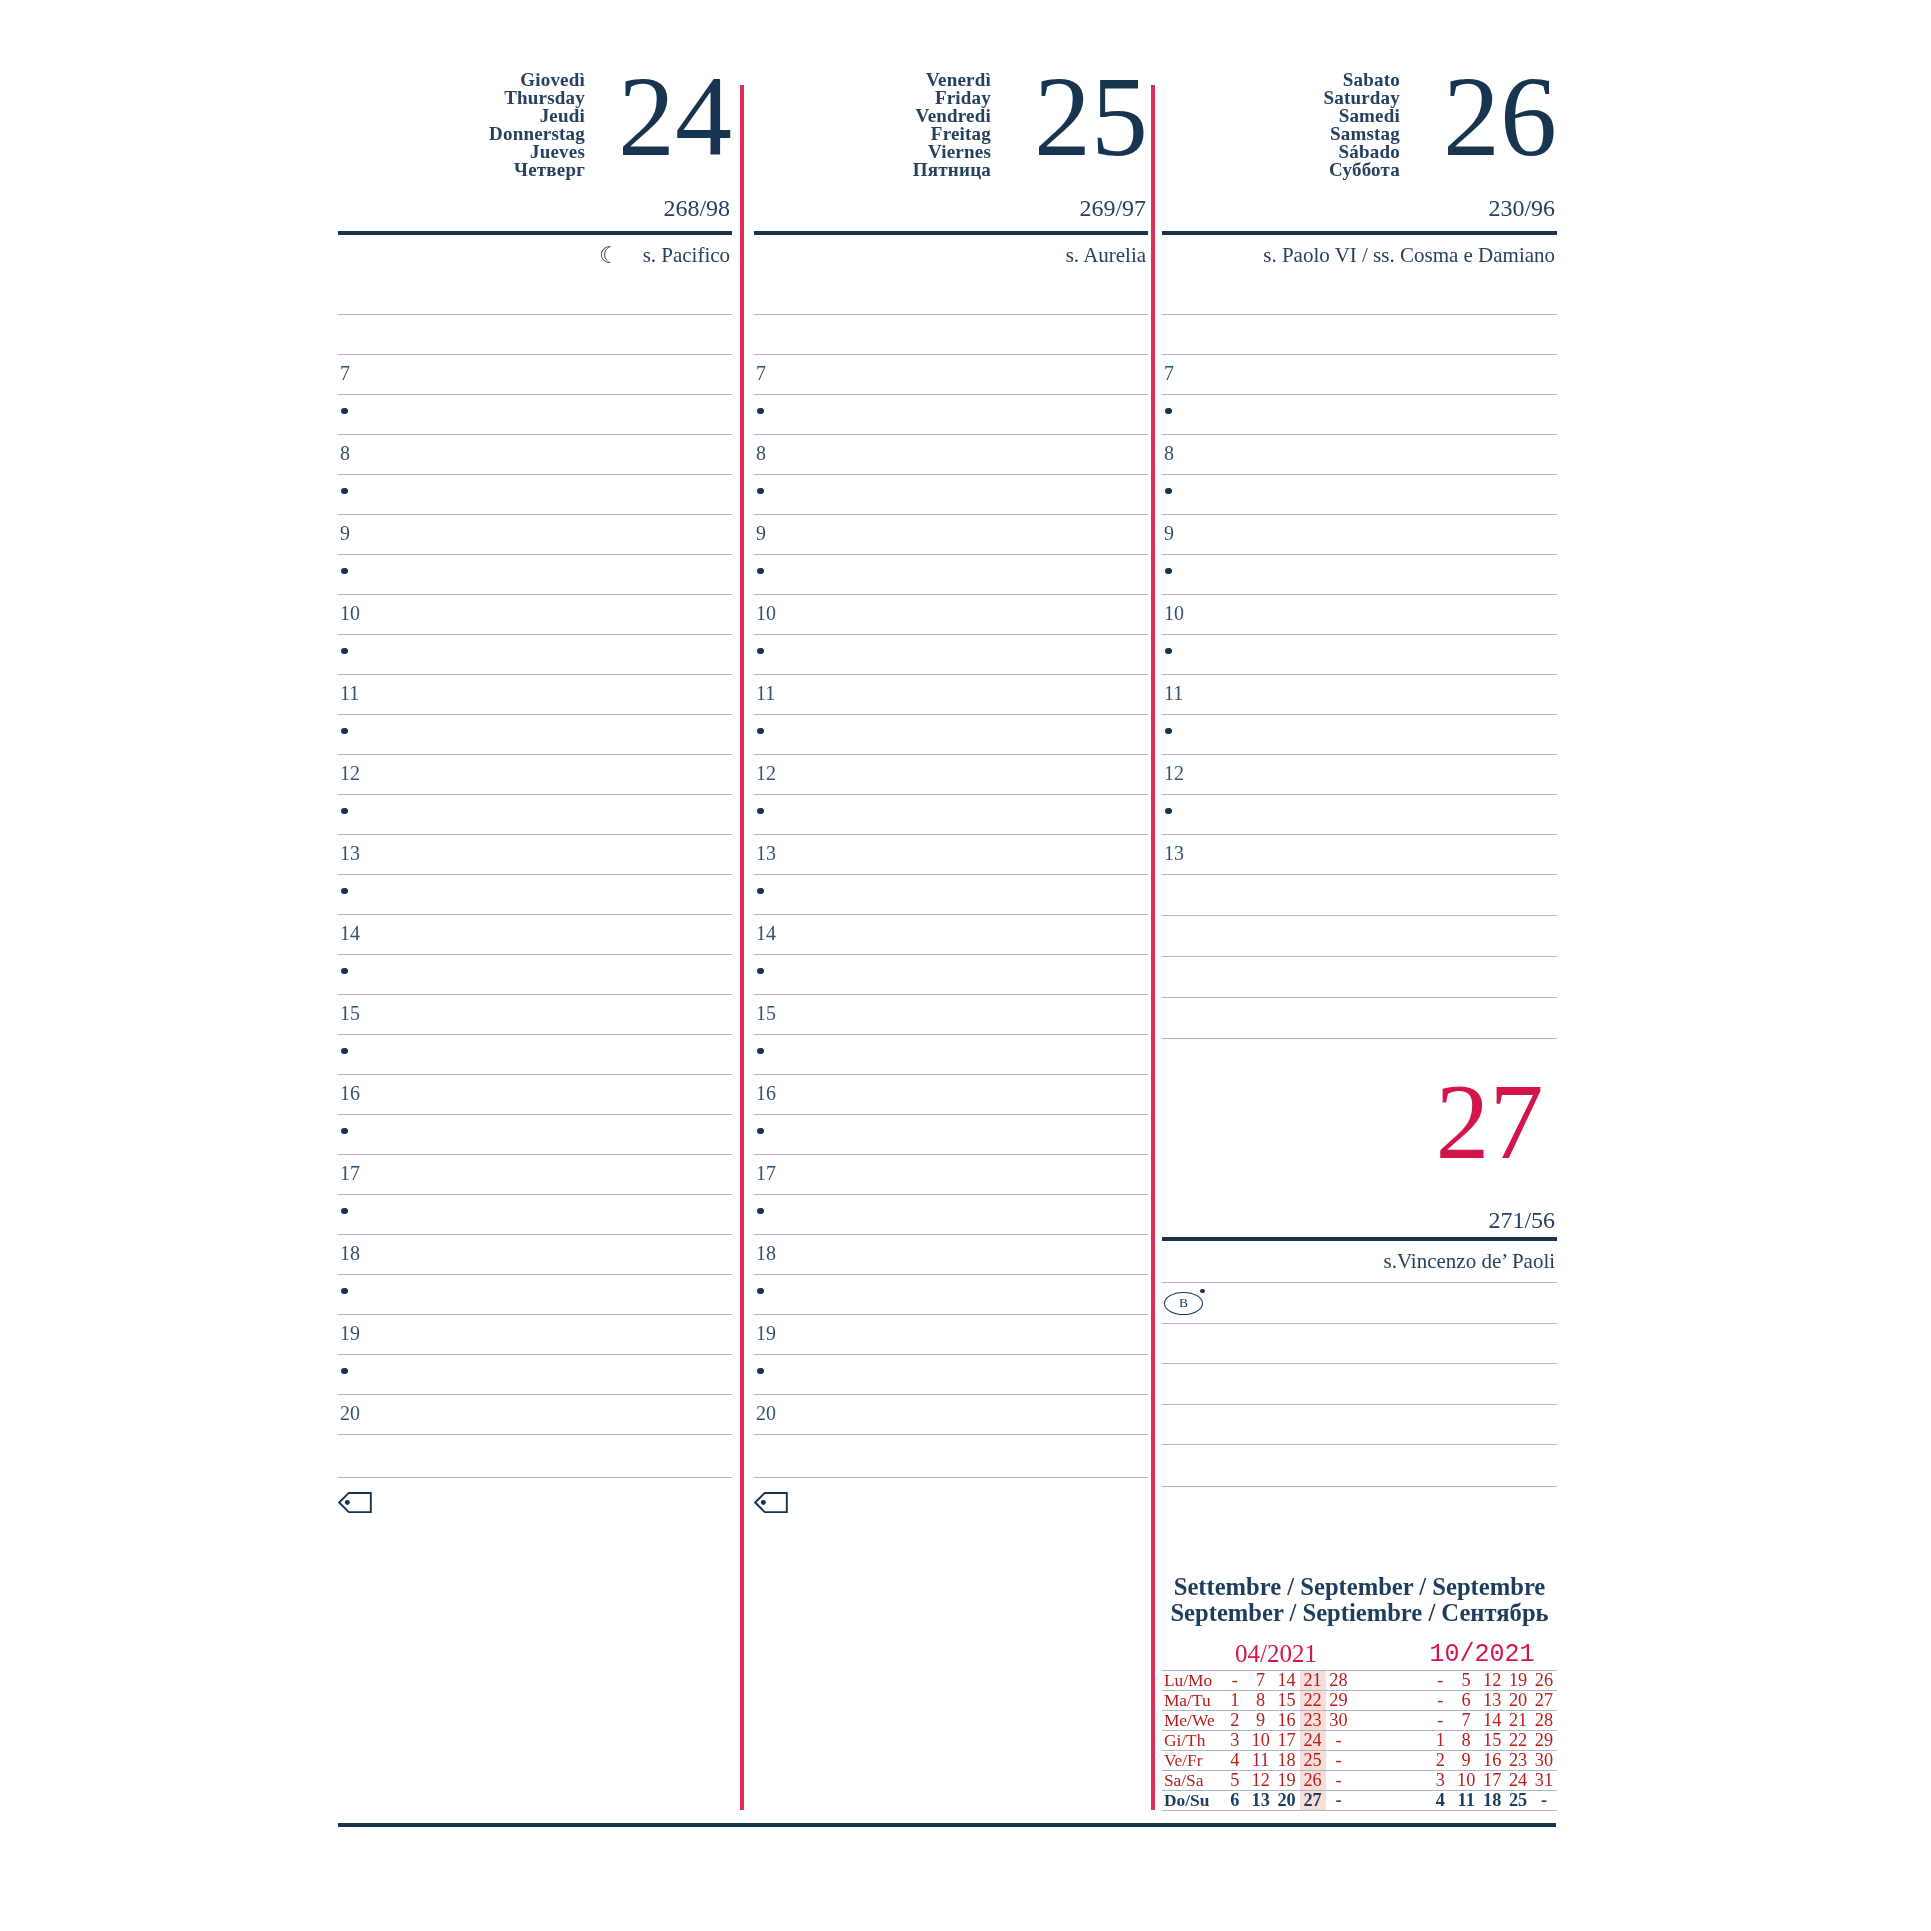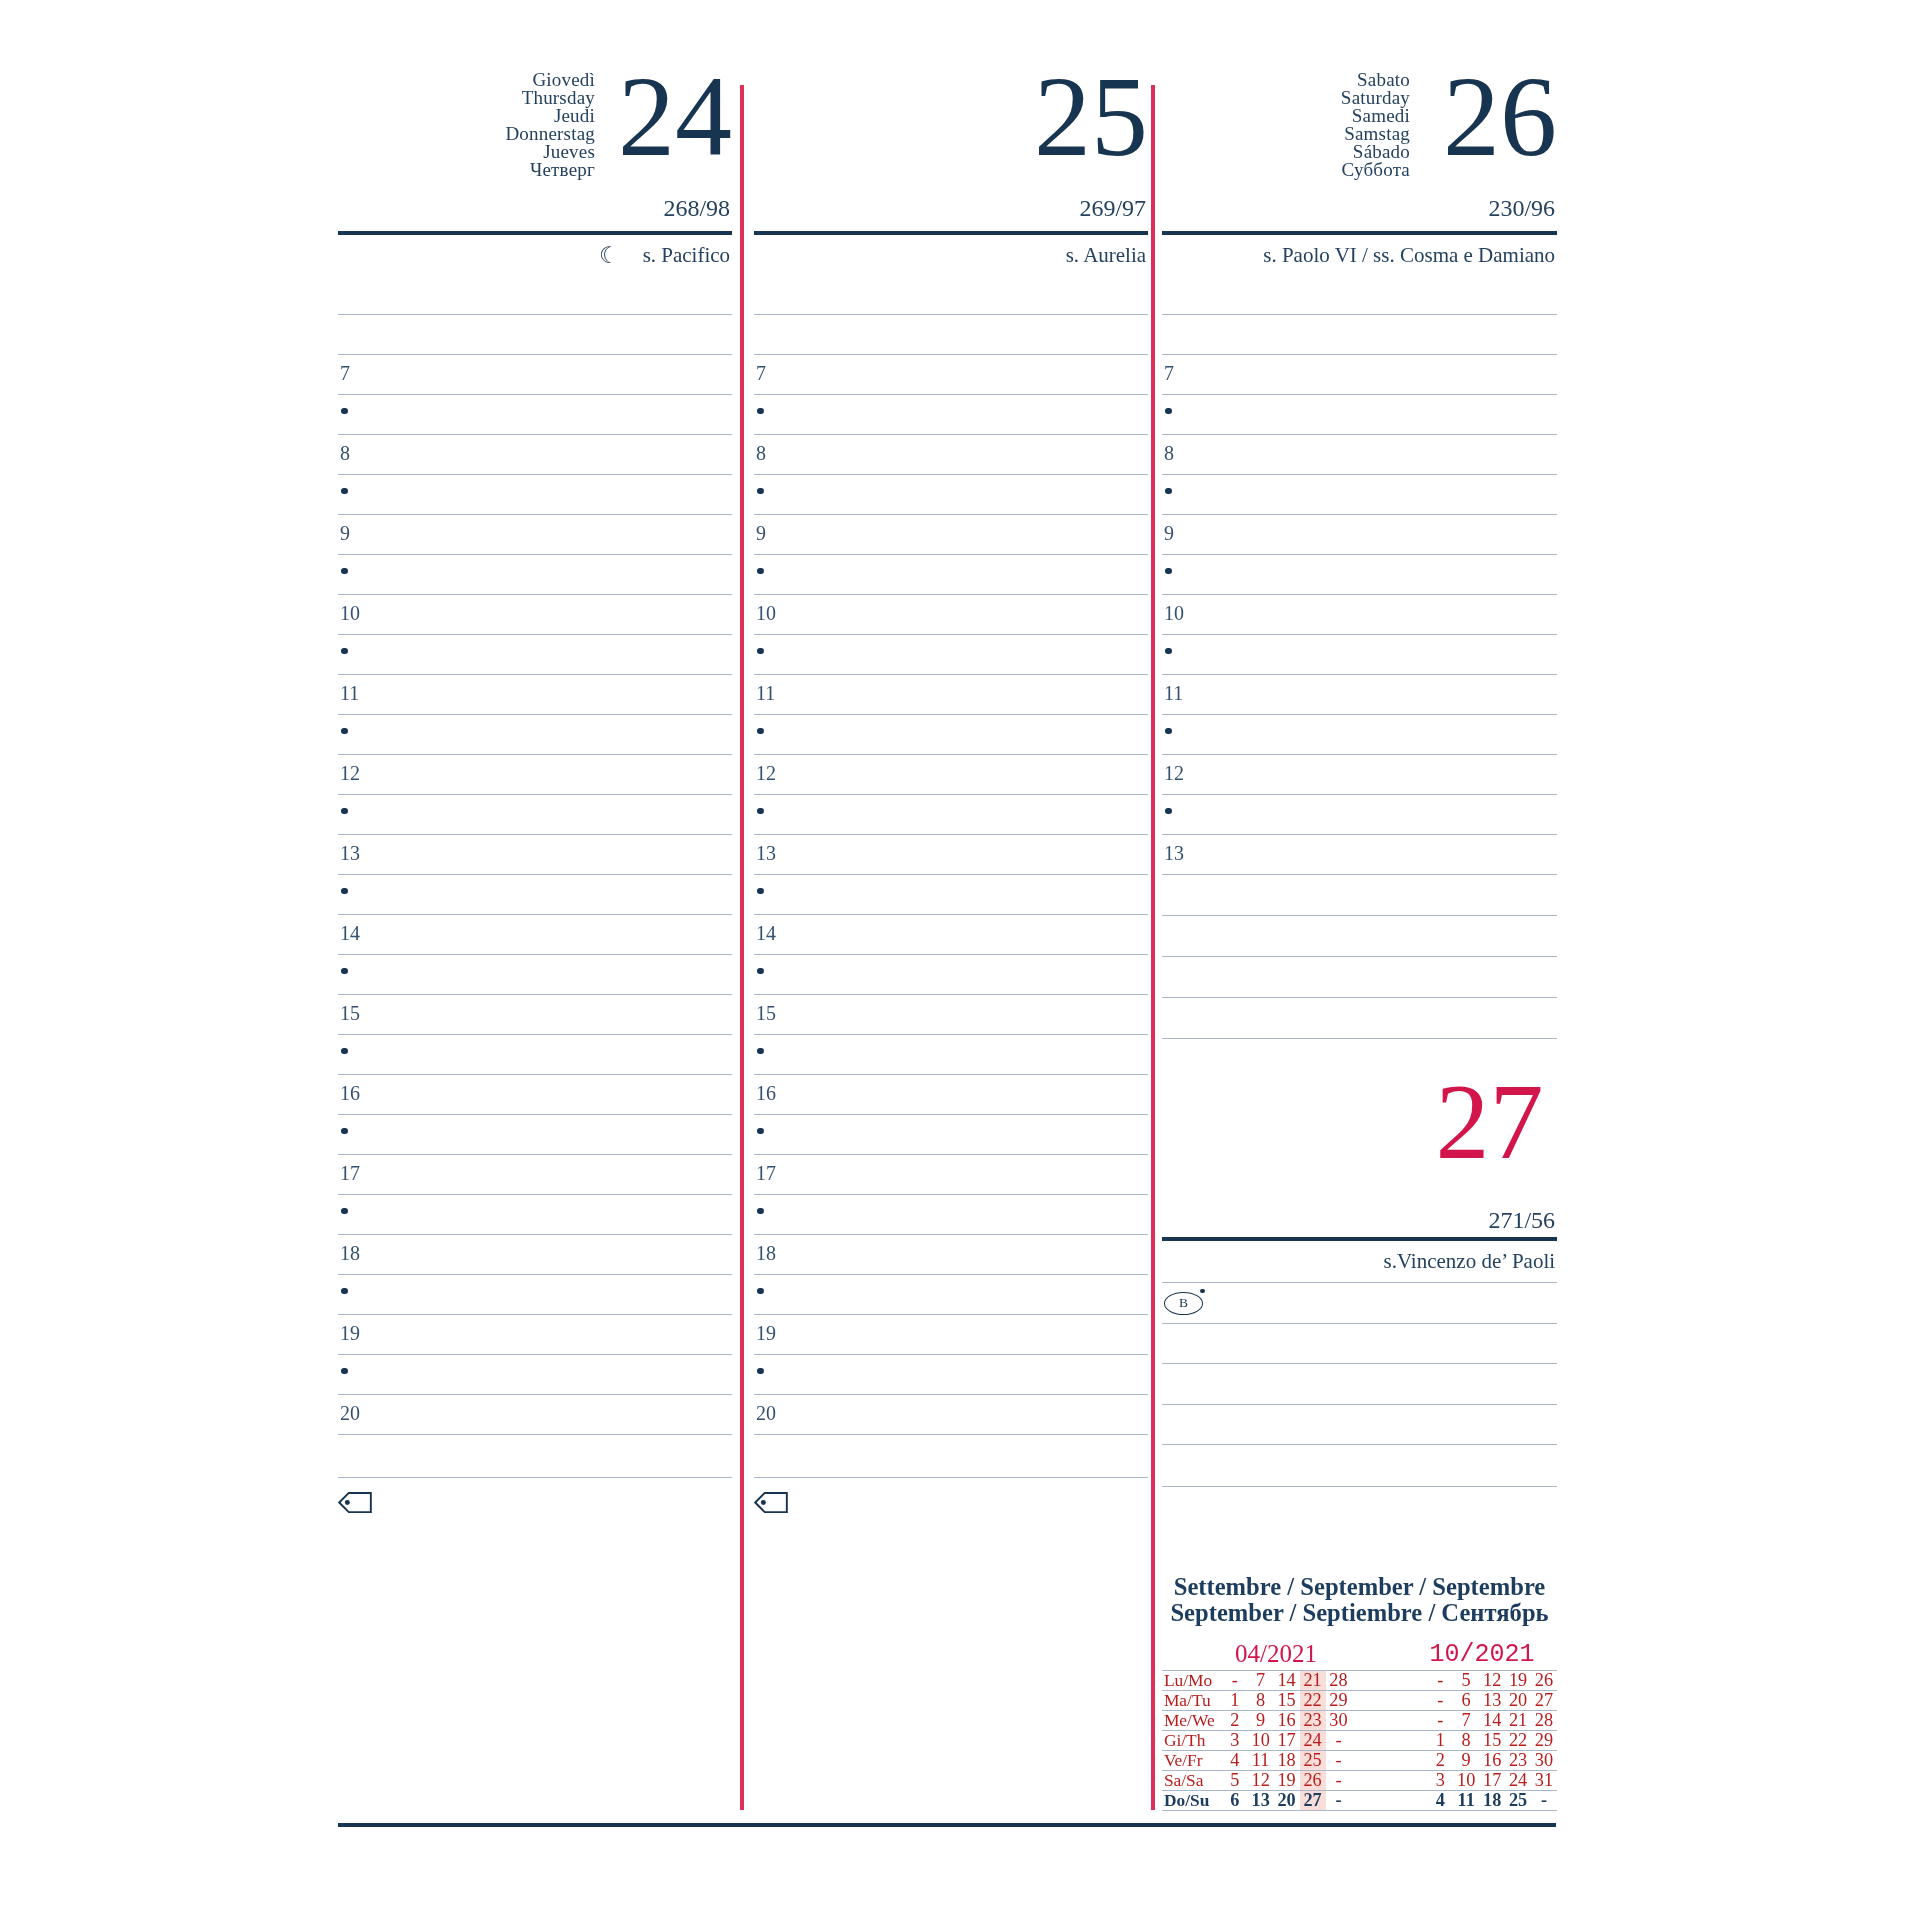--- a/index.html
+++ b/index.html
@@ -2,22 +2,22 @@
 <html><head>
 <meta charset="utf-8">
 <style>
   html,body{margin:0;padding:0;background:#ffffff;}
   .canvas{
     position:relative;width:1931px;height:1931px;background:#ffffff;
     font-family:"Liberation Serif","DejaVu Serif",serif;color:#1e3d5f;overflow:hidden;
   }
   .day-col{position:absolute;top:58px;height:1830px;}
   
-  .names{position:absolute;top:12.6px;left:16px;width:241px;text-align:right;
-         font-size:19px;line-height:18px;color:#24415f;letter-spacing:0.2px;}
+  .names{position:absolute;top:12.6px;left:6px;width:241px;text-align:right;
+         font-size:19px;line-height:18px;color:#24415f;letter-spacing:0.2px;font-weight:bold;}
   .day-col[data-col="1"] .names{width:231px;}
   .day-col[data-col="2"] .names{width:232px;}
   .big-num{position:absolute;top:1.9px;right:0;font-size:114px;line-height:1;color:#173450;}
   .doy{position:absolute;top:137px;right:1.9px;font-size:24px;color:#24415f;}
   .thick-line{position:absolute;top:173px;left:0;right:0;height:3.9px;background:#173450;}
   .saint-row{position:absolute;top:182px;left:0;right:1.9px;height:31px;display:flex;
              justify-content:flex-end;align-items:center;gap:23px;font-size:21px;color:#24415f;}
   .moon{font-family:"DejaVu Sans",sans-serif;font-size:23px;color:#173450;line-height:1;}
   
   .grid{position:absolute;top:256px;left:0;right:0;border-top:1.4px solid #a9b7c9;}
@@ -163,20 +163,28 @@
         </div>
         <div class="row" style="height: 43px;"></div>
       </div>
     <svg class="tag" width="35" height="23" viewBox="0 0 36 24">
       <polygon points="1,12 11,2 34,2 34,22 11,22" fill="none" stroke="#173450" stroke-width="2"></polygon>
       <circle cx="9.5" cy="12" r="2.6" fill="#173450"></circle>
     </svg>
   </div>
 
   <div class="day-col" data-col="1" style="left:754px;width:394px;">
+    <div class="names">
+      <div>Venerdì</div>
+      <div>Friday</div>
+      <div>Vendredi</div>
+      <div>Freitag</div>
+      <div>Viernes</div>
+      <div>Пятница</div>
+    </div>
     <div class="big-num">25</div>
     <div class="doy">269/97</div>
     <div class="thick-line"></div>
     <div class="saint-row">
       <span>s. Aurelia</span>
     </div>
     <div class="grid">
         <div class="row" style="height: 40px;"></div>
         <div class="row" style="height: 40px;">
           <span class="hour-label">7</span>

